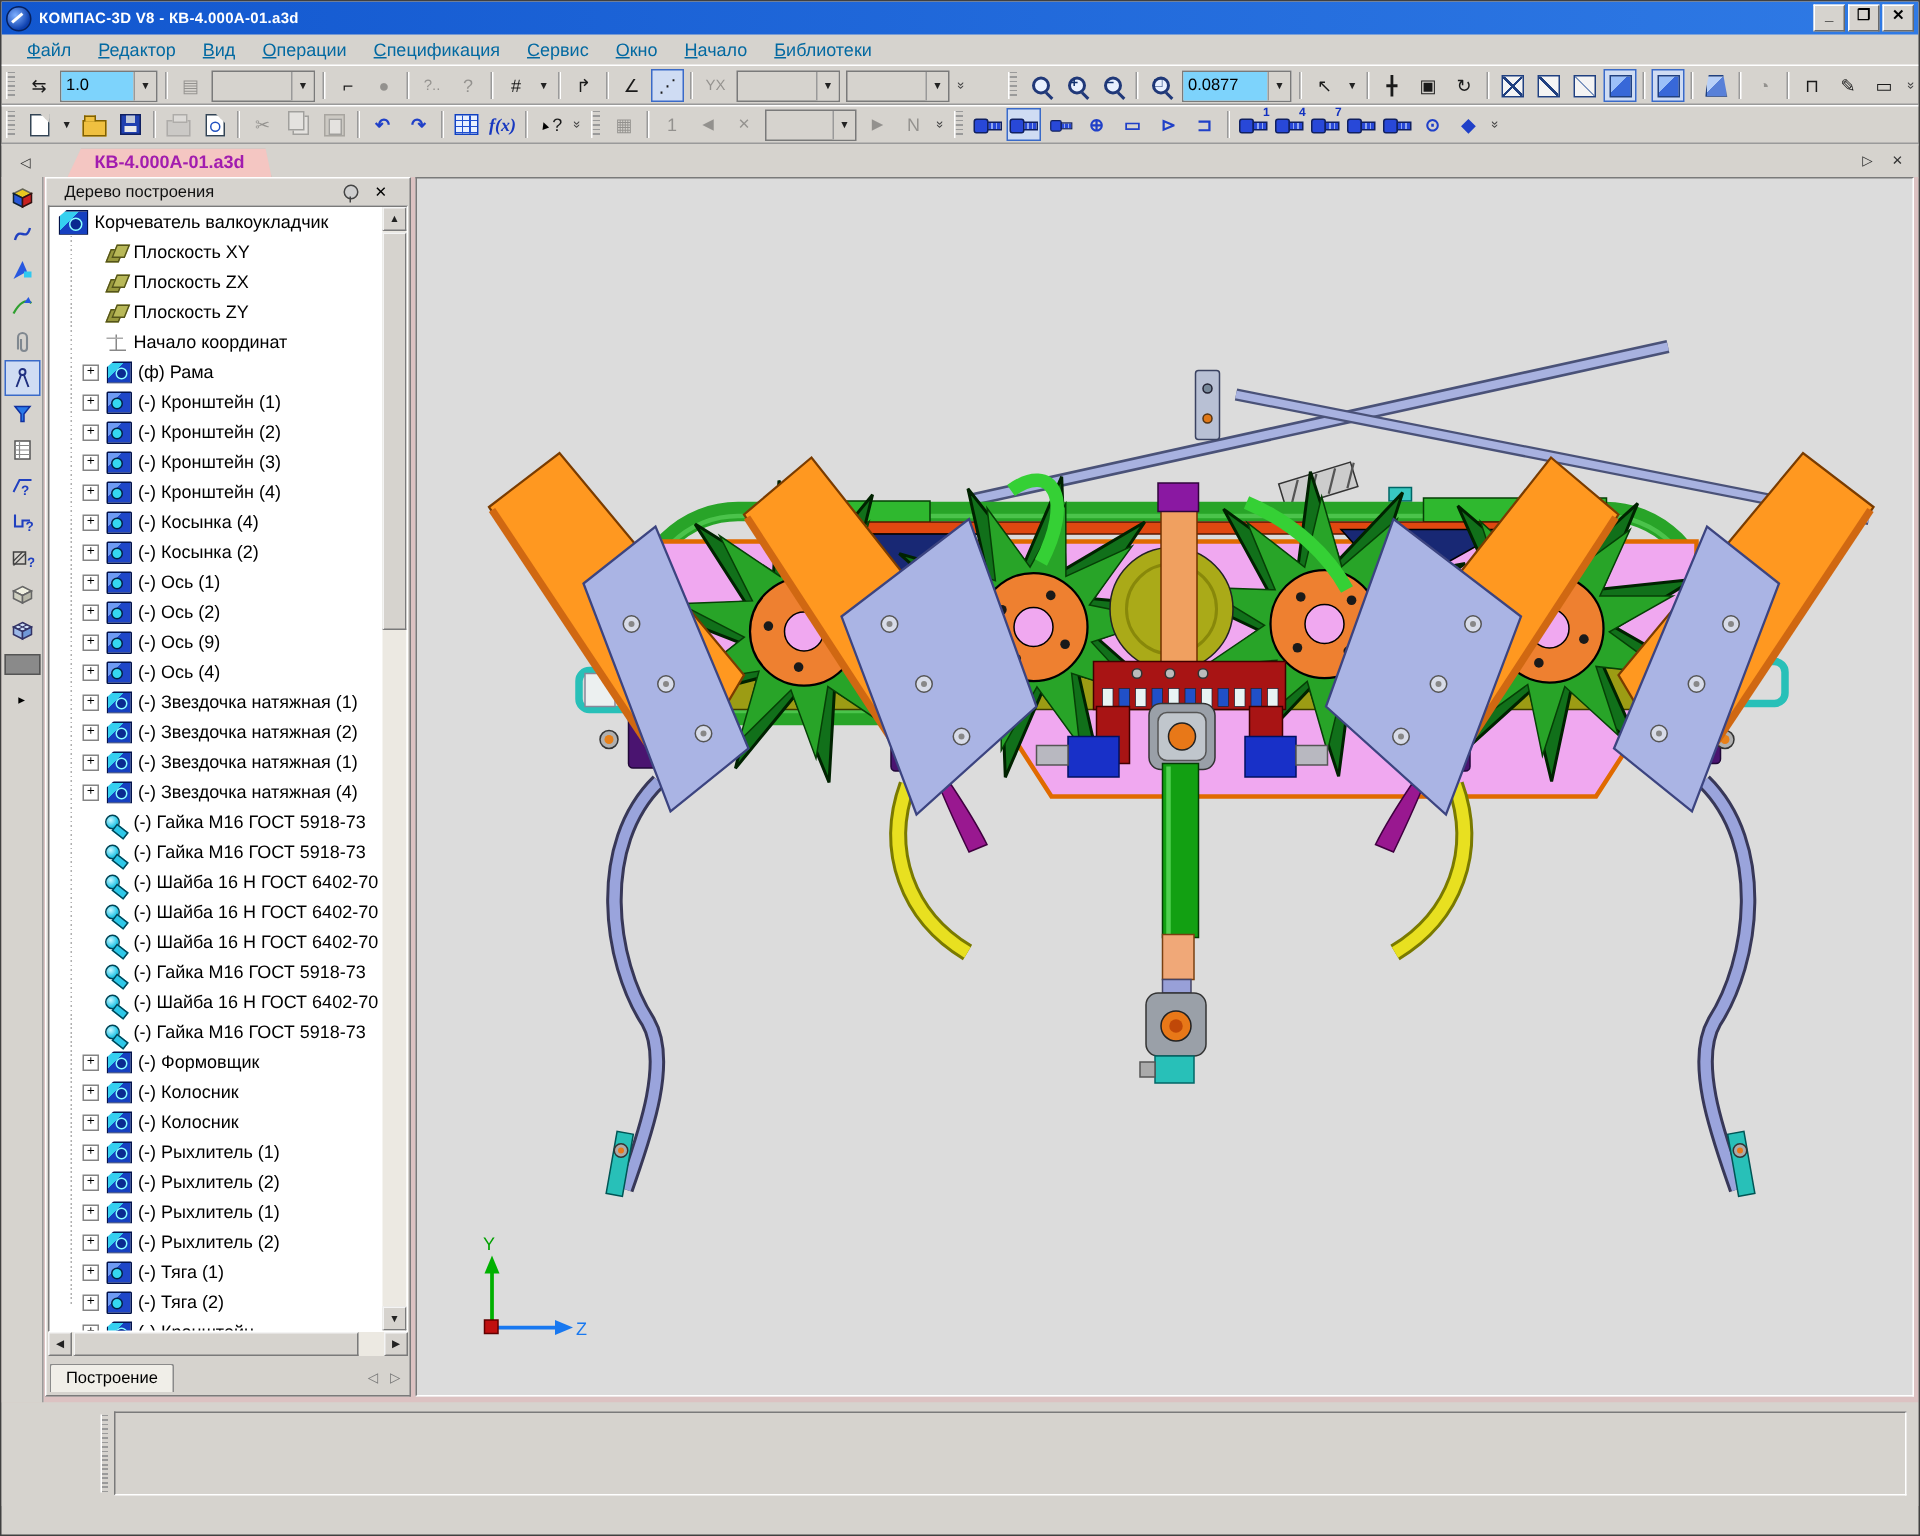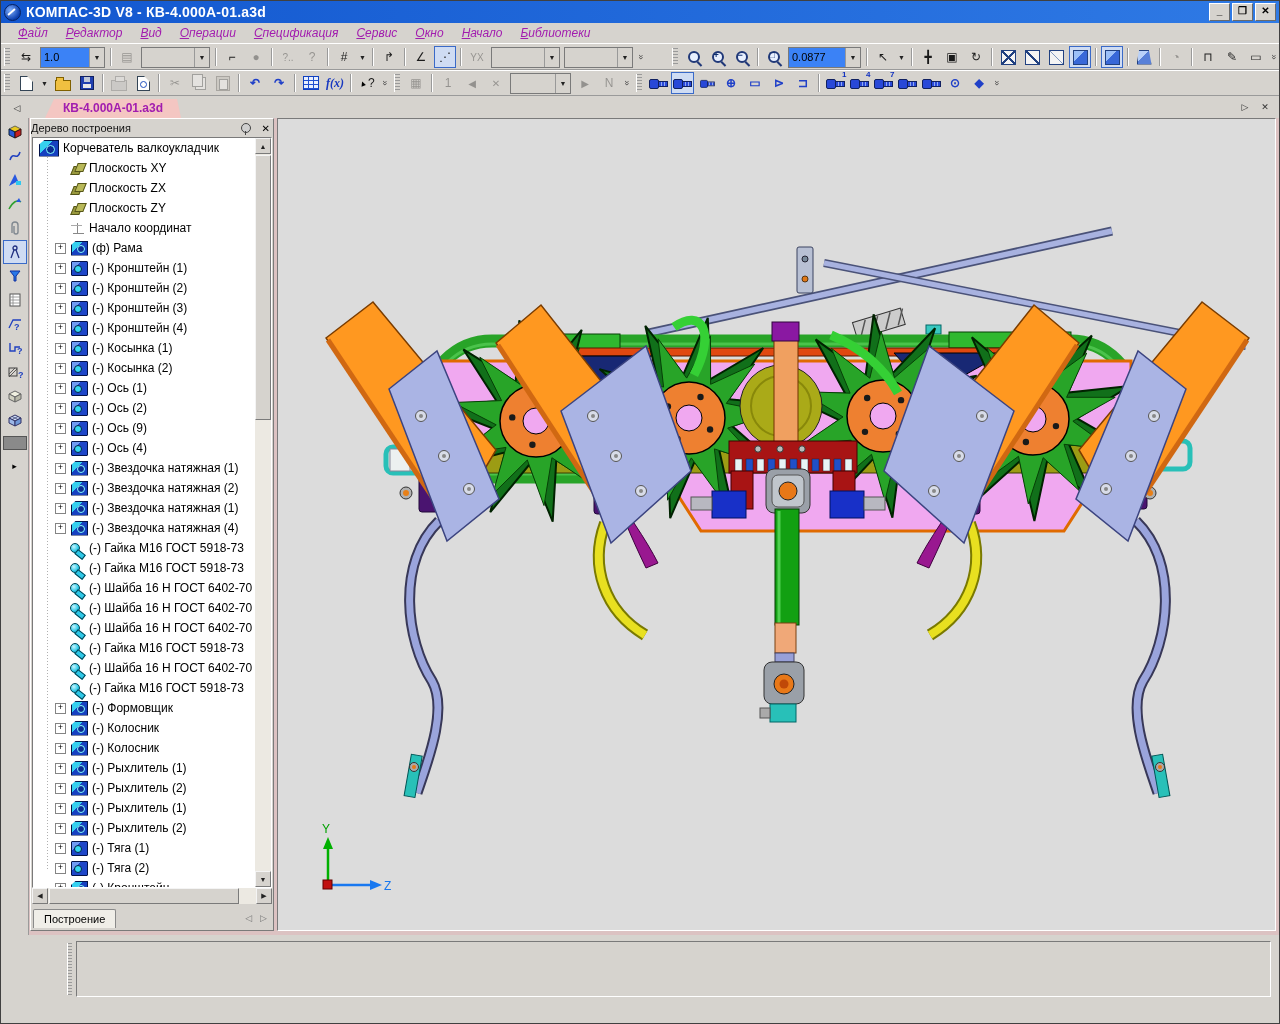--- a/index.html
+++ b/index.html
@@ -5,50 +5,50 @@
   html,body{margin:0;padding:0;background:#555;}
   #app{position:relative;width:1280px;height:1024px;background:#d6d3ce;
        font-family:"Liberation Sans",sans-serif;overflow:hidden;
        border:1px solid #404040;box-sizing:border-box;}
   
   .titlebar{position:absolute;left:0;top:0;width:100%;height:22px;
     background:linear-gradient(90deg,#1257cf,#2f7ae5);display:flex;align-items:center;}
   .appico{width:15px;height:15px;border-radius:50%;margin:0 5px 0 3px;flex:none;
     background:radial-gradient(circle at 35% 35%,#7fb0ff,#0c3fae 70%);border:1px solid #06205e;position:relative;}
   .appico::after{content:"";position:absolute;left:2px;top:6px;width:9px;height:2px;background:#fff;transform:rotate(-40deg);}
-  .titletext{color:#fff;font-weight:bold;font-size:14px;letter-spacing:.2px;}
+  .titletext{color:#fff;font-weight:bold;font-size:10px;letter-spacing:.2px;}
   .winbtns{margin-left:auto;display:flex;margin-right:3px;}
   .wb{width:19px;height:16px;margin-left:2px;background:#d6d3ce;color:#000;
     border:1px solid;border-color:#fff #6a6a6a #6a6a6a #fff;
     font:bold 10px/14px "Liberation Sans",sans-serif;text-align:center;}
   
   .menubar{position:absolute;left:0;top:22px;width:100%;height:21px;display:flex;align-items:center;
     border-bottom:1px solid #fff;padding-left:10px;box-sizing:border-box;}
-  .mi{font-size:12px;color:#a21caf;padding:2px 7px;margin-right:4px;font-style:italic;}
+  .mi{font-size:12px;color:#0369a1;padding:2px 7px;margin-right:4px;}
   .mi::first-letter{text-decoration:underline;}
   
   .tb{position:absolute;left:0;width:100%;height:26px;display:flex;align-items:center;
       border-bottom:1px solid #fff;box-shadow:0 -1px 0 #9a9a9a inset;}
   #tb1{top:43px;} #tb2{top:69px;}
   .grip{width:5px;height:18px;margin:0 4px 0 3px;flex:none;
     background:repeating-linear-gradient(to bottom,#9a9a9a 0 1px,transparent 1px 3px);
     border-left:1px solid #fff;}
   .gap{width:22px;flex:none;}
   .sep{width:0;height:18px;border-left:1px solid #9a9a9a;border-right:1px solid #fff;margin:0 3px;flex:none;}
   .ovf{width:12px;height:20px;flex:none;font-size:9px;color:#444;display:flex;align-items:center;justify-content:center;transform:rotate(90deg);}
   .tbtn{min-width:22px;height:22px;margin:0 1px;display:flex;align-items:center;justify-content:center;
     font-size:12px;color:#1a1a1a;flex:none;box-sizing:border-box;}
   .tbtn.act{border:1px solid #3a6ac8;background:#cfdcf3;}
   .tbtn.dis{opacity:.35;filter:grayscale(.9);}
   .tbtn.blue{color:#2040c8;font-weight:bold;}
   .tbtn.sm{font-size:10px;}
   .fx{font:italic bold 12px "Liberation Serif",serif;color:#1838c0;}
   .hc::before{content:"▲";font-size:8px;margin-right:1px;transform:rotate(-20deg);color:#000;}
   .combo{height:19px;display:flex;border:1px solid #7a7a7a;background:#fff;margin:0 2px;flex:none;}
-  .combo input{border:none;font:11px "Liberation Sans",sans-serif;padding:1px 3px;outline:none;background:#3b82f6;}
+  .combo input{border:none;font:11px "Liberation Sans",sans-serif;padding:1px 3px;outline:none;background:#7dd3fc;}
   .combo .cdd{width:14px;background:#d6d3ce;border-left:1px solid #999;display:flex;align-items:center;justify-content:center;font-size:7px;color:#222;}
   .combo.dis{background:#d6d3ce;}
   .dd{width:13px;height:20px;font-size:7px;color:#222;display:flex;align-items:center;justify-content:center;flex:none;}
   
   .i-page{width:11px;height:13px;background:#fff;border:1px solid #345;position:relative;}
   .i-page::after{content:"";position:absolute;right:-1px;top:-1px;border:3px solid;border-color:#d6d3ce #d6d3ce transparent transparent;}
   .i-page.pv::before{content:"";position:absolute;left:2px;top:4px;width:5px;height:5px;border:1px solid #2050c0;border-radius:50%;}
   .i-folder{width:14px;height:9px;background:#f0c040;border:1px solid #806000;position:relative;margin-top:4px;}
   .i-folder::before{content:"";position:absolute;left:0;top:-4px;width:6px;height:3px;background:#f0c040;border:1px solid #806000;border-bottom:none;}
   .i-disk{width:12px;height:12px;background:#2040b0;position:relative;border:1px solid #102060;}
@@ -91,21 +91,21 @@
   
   .main{position:absolute;left:0;top:117px;width:100%;height:817px;background:#dcc2c2;}
   .sidebar{position:absolute;left:0;top:0;width:28px;height:100%;background:#d6d3ce;
     border-right:1px solid #9a9a9a;display:flex;flex-direction:column;align-items:center;padding-top:2px;box-sizing:border-box;}
   .sbtn{width:24px;height:24px;display:flex;align-items:center;justify-content:center;flex:none;box-sizing:border-box;}
   .sbtn.act{border:1px solid #3a6ac8;background:#cfdcf3;}
   .sb-dark{width:22px;height:12px;background:#8a8a8a;border:1px solid #555;margin:4px 0;}
   
   .treepanel{position:absolute;left:29px;top:0;width:244px;height:813px;background:#d6d3ce;
     border:1px solid;border-color:#fff #7a7a7a #7a7a7a #fff;box-sizing:border-box;display:flex;flex-direction:column;}
-  .tp-head{height:18px;display:flex;align-items:center;font-size:11px;color:#111;padding:0 0;flex:none;}
+  .tp-head{height:18px;display:flex;align-items:center;font-size:11px;color:#111;padding:0 12px;flex:none;}
   .tp-head .ttl{flex:1;}
   .pin{width:8px;height:8px;border:1px solid #444;border-radius:50%;background:#cfcfcf;position:relative;margin-right:8px;}
   .pin::after{content:"";position:absolute;left:3px;top:7px;width:1px;height:4px;background:#444;}
   .xbtn{font-size:10px;color:#000;padding:0 3px;}
   .tree{flex:1;background:#fff;border:1px solid;border-color:#7a7a7a #fff #fff #7a7a7a;margin:0 1px;
     position:relative;overflow:hidden;font-size:12px;
     background-image:repeating-linear-gradient(to bottom,#b0b0b0 0 1px,transparent 1px 3px);
     background-repeat:no-repeat;background-position:14px 16px;background-size:1px 716px;background-color:#fff;}
   .tree-inner{position:absolute;left:0;top:0;right:16px;}
   .trow{height:20px;display:flex;align-items:center;padding-left:22px;white-space:nowrap;}
@@ -523,21 +523,21 @@
               <span class="tlabel">(-) Кронштейн (3)</span>
             </div>
             <div class="trow">
               <span class="exp">+</span>
               <span class="tico part"></span>
               <span class="tlabel">(-) Кронштейн (4)</span>
             </div>
             <div class="trow">
               <span class="exp">+</span>
               <span class="tico part"></span>
-              <span class="tlabel">(-) Косынка (1)</span>
+              <span class="tlabel">(-) Косынка (4)</span>
             </div>
             <div class="trow">
               <span class="exp">+</span>
               <span class="tico part"></span>
               <span class="tlabel">(-) Косынка (2)</span>
             </div>
             <div class="trow">
               <span class="exp">+</span>
               <span class="tico part"></span>
               <span class="tlabel">(-) Ось (1)</span>

